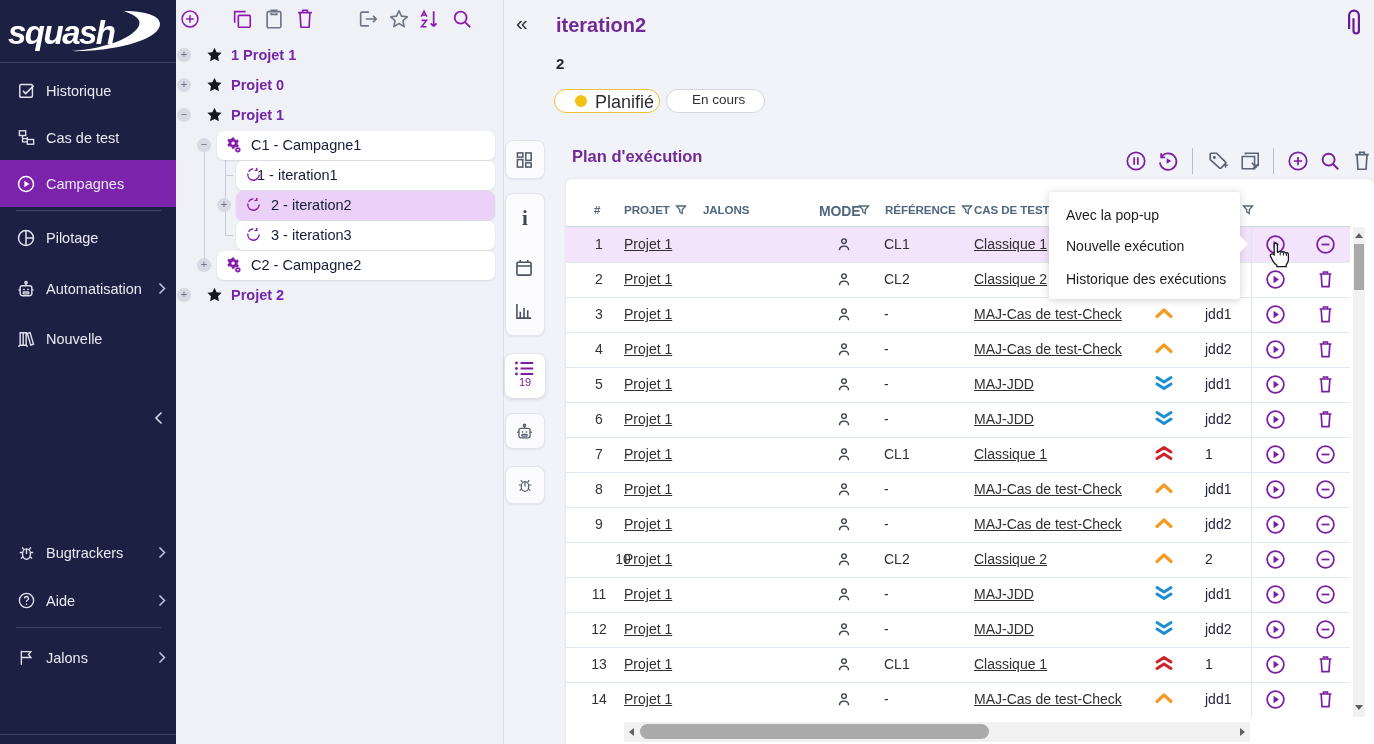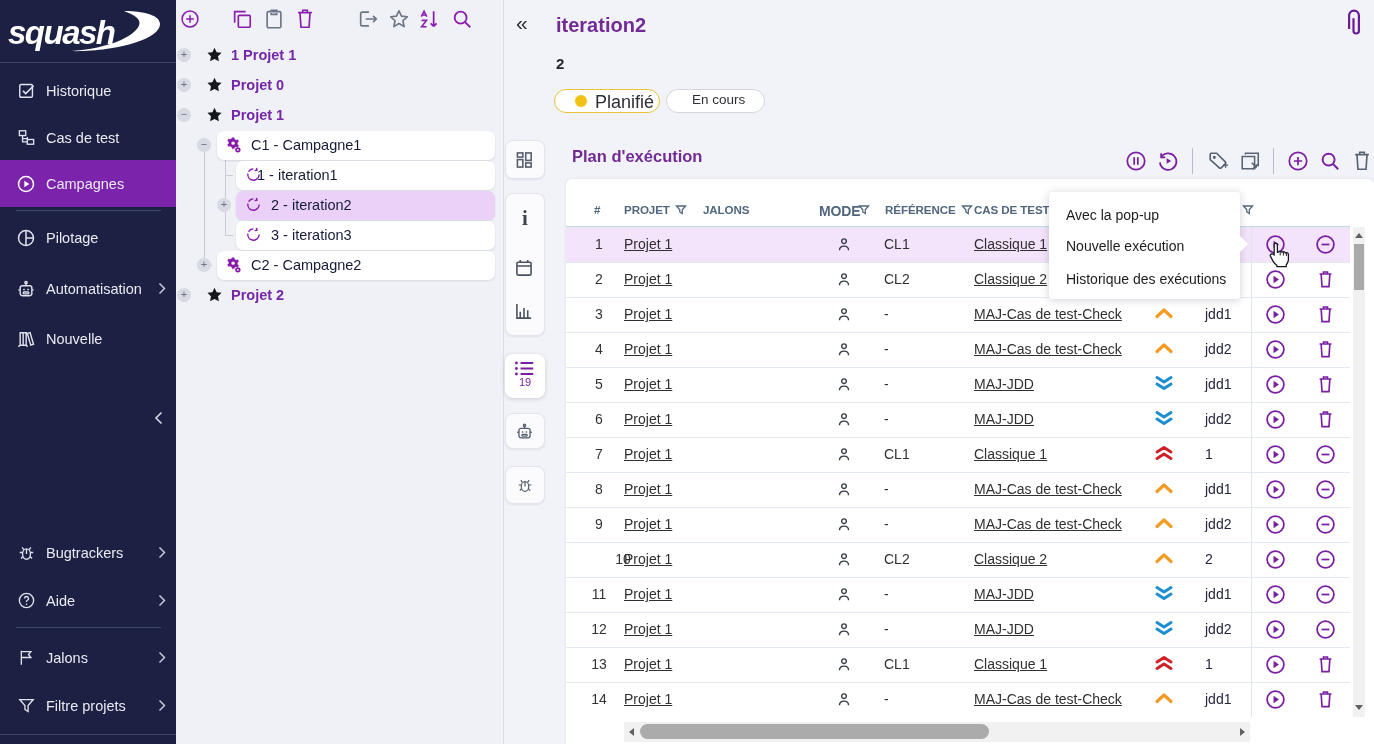--- a/index.html
+++ b/index.html
@@ -139,31 +139,20 @@
         <span class="ic">
           <svg width="19" height="19" viewBox="0 0 24 24" fill="none" stroke="#dfe1ec" stroke-width="1.7">
             <path d="M5.5 21 V3.5 M5.5 4.5 H17.5 L14.5 8.25 L17.5 12 H5.5"></path>
           </svg>
         </span>
         <span class="lbl">Jalons</span>
         <span class="chev"><svg width="8" height="13" viewBox="0 0 8 13" fill="none" stroke="#c3c6d8" stroke-width="1.5">
             <path d="M1.5 1.5 L6.5 6.5 L1.5 11.5"></path>
           </svg></span>
       </div>
-    <div class="sb-item" style="top:682px;">
-        <span class="ic">
-          <svg width="19" height="19" viewBox="0 0 24 24" fill="none" stroke="#dfe1ec" stroke-width="1.7">
-            <path d="M3.5 4.5 H20.5 L14 12 V19.5 L10 17 V12 Z"></path>
-          </svg>
-        </span>
-        <span class="lbl">Filtre projets</span>
-        <span class="chev"><svg width="8" height="13" viewBox="0 0 8 13" fill="none" stroke="#c3c6d8" stroke-width="1.5">
-            <path d="M1.5 1.5 L6.5 6.5 L1.5 11.5"></path>
-          </svg></span>
-      </div>
     <div class="abs" style="left:0;top:734px;width:176px;height:1px;background:#3d4266;"></div>
   </div>
   <div id="tree" class="abs">
 
     <svg class="abs" style="left:4px;top:9px;" width="20" height="20" viewBox="0 0 24 24" fill="none" stroke="#8a1cad" stroke-width="1.8">
         <circle cx="12" cy="12" r="9.5"></circle>
         <path d="M12 7.5 V16.5 M7.5 12 H16.5"></path>
       </svg>
     <svg class="abs" style="left:55px;top:8px;" width="22" height="22" viewBox="0 0 24 24" fill="none" stroke="#8a1cad" stroke-width="1.8">
         <rect x="8" y="8" width="13" height="13" rx="1"></rect>

